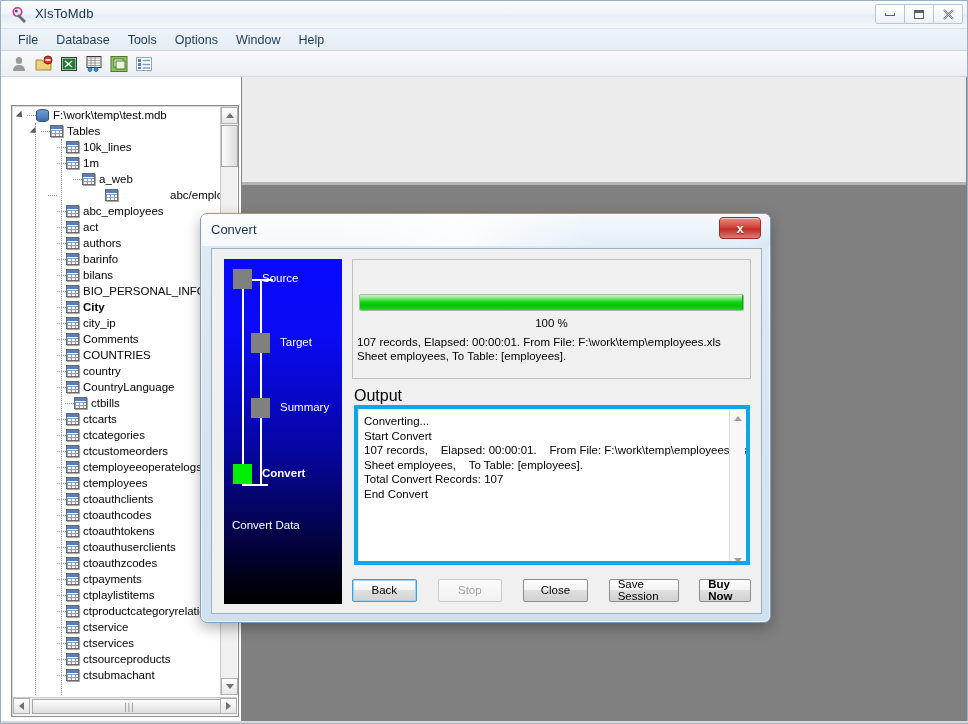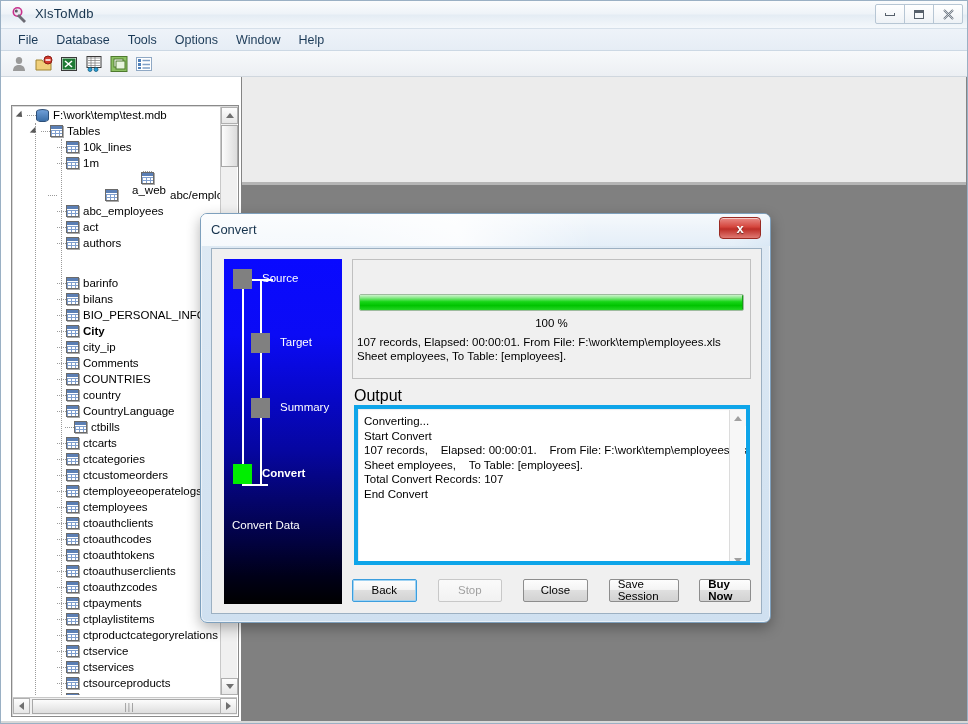--- a/index.html
+++ b/index.html
@@ -487,21 +487,21 @@
           <div class="tree-row" style="padding-left: 44px;">
             <span class="dotstub"></span>
             <span class="tbl-icon"></span>
             <span class="lbl">10k_lines</span>
           </div>
           <div class="tree-row" style="padding-left: 44px;">
             <span class="dotstub"></span>
             <span class="tbl-icon"></span>
             <span class="lbl">1m</span>
           </div>
-          <div class="tree-row" style="padding-left: 60px; flex-direction: column;">
+          <div class="tree-row" style="padding-left: 60px;">
             <span class="dotstub"></span>
             <span class="tbl-icon"></span>
             <span class="lbl">a_web</span>
           </div>
           <div class="tree-row" style="padding-left: 35px; gap: 48px;">
             <span class="dotstub"></span>
             <span class="tbl-icon"></span>
             <span class="lbl">abc/employees</span>
           </div>
           <div class="tree-row" style="padding-left: 44px;">
@@ -512,21 +512,21 @@
           <div class="tree-row" style="padding-left: 44px;">
             <span class="dotstub"></span>
             <span class="tbl-icon"></span>
             <span class="lbl">act</span>
           </div>
           <div class="tree-row" style="padding-left: 44px;">
             <span class="dotstub"></span>
             <span class="tbl-icon"></span>
             <span class="lbl">authors</span>
           </div>
-          <div class="tree-row" style="padding-left: 44px; margin-top: 24px;">
+          <div class="tree-row" style="padding-left: 44px;">
             <span class="dotstub"></span>
             <span class="tbl-icon"></span>
             <span class="lbl">barinfo</span>
           </div>
           <div class="tree-row" style="padding-left: 44px;">
             <span class="dotstub"></span>
             <span class="tbl-icon"></span>
             <span class="lbl">bilans</span>
           </div>
           <div class="tree-row" style="padding-left: 44px;">

